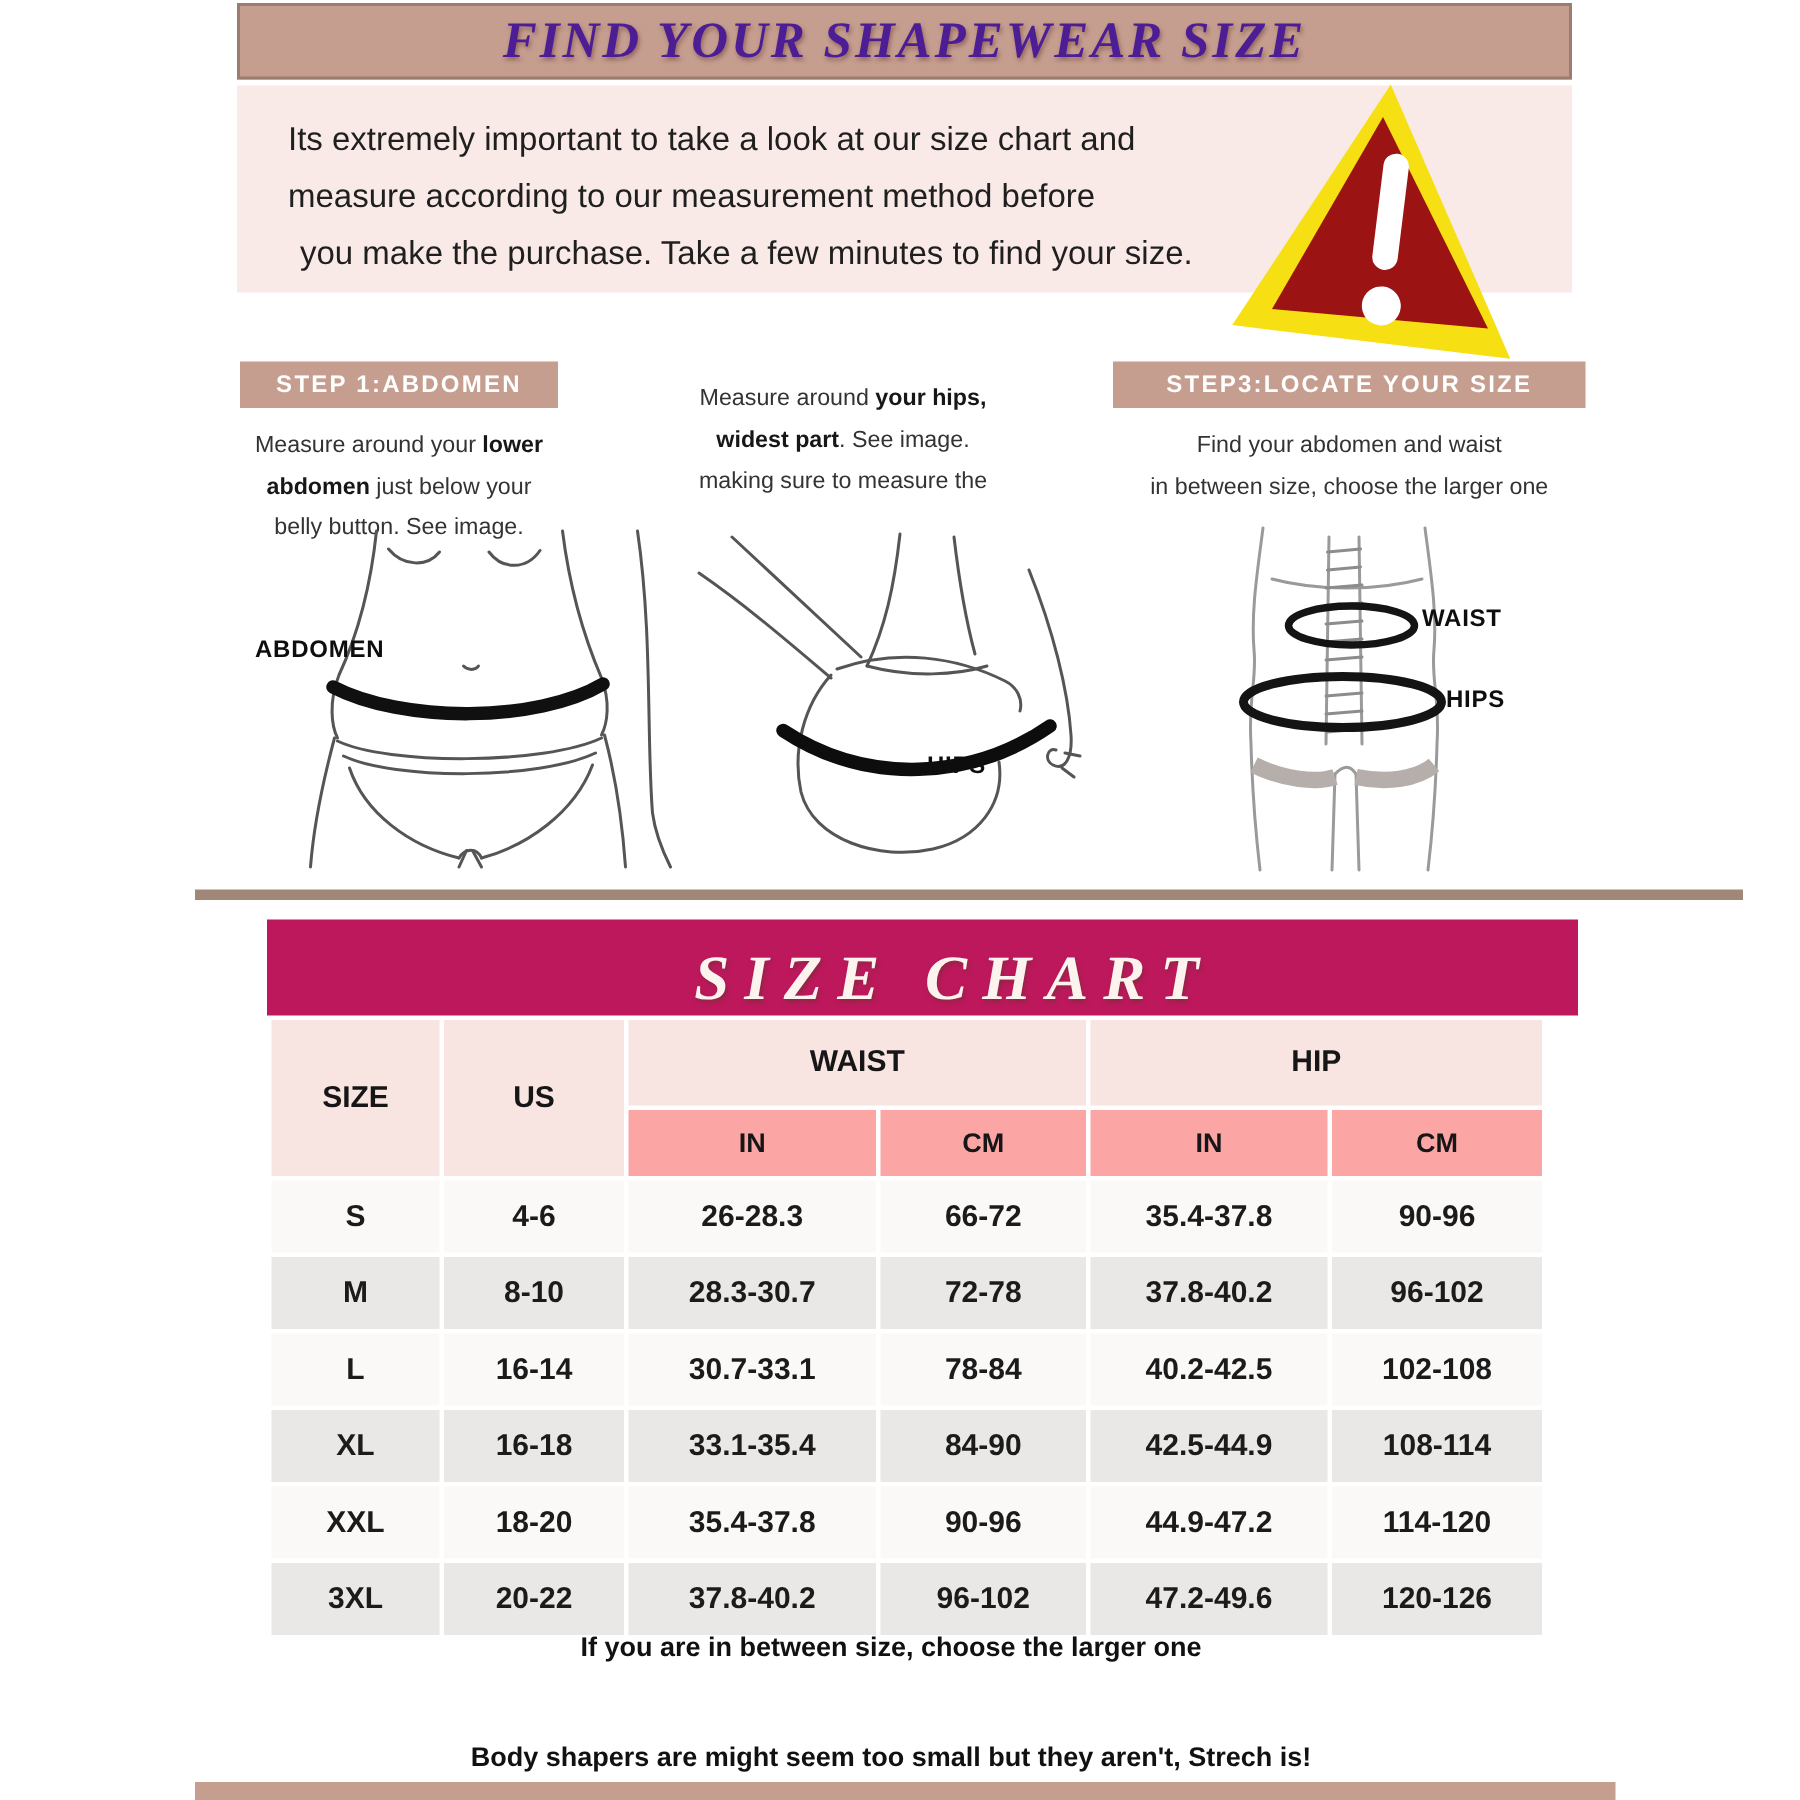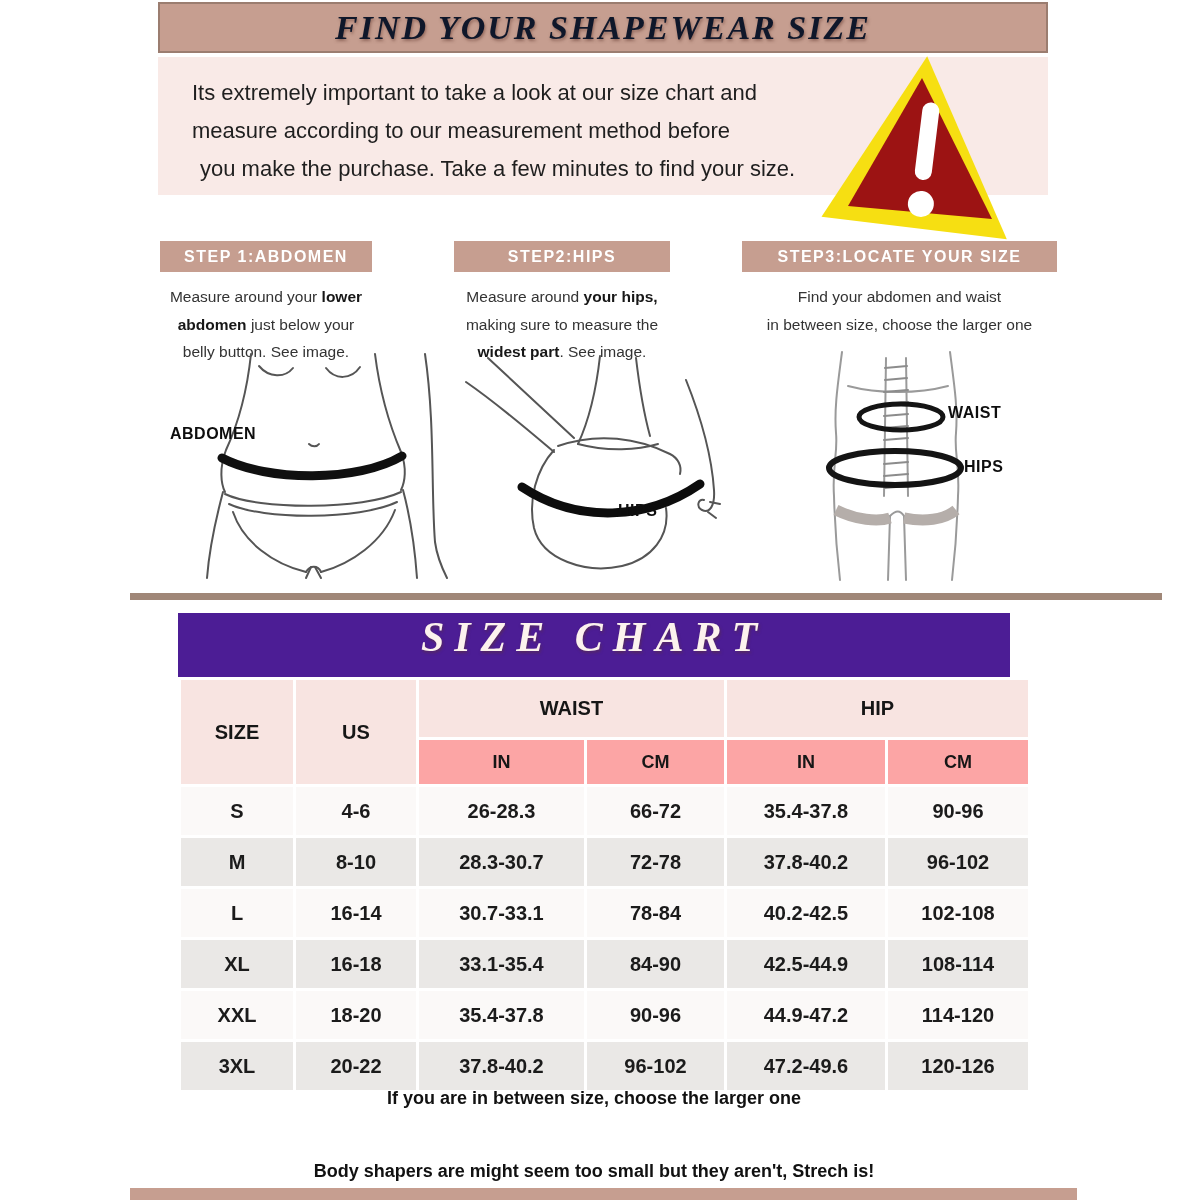--- a/index.html
+++ b/index.html
@@ -11,21 +11,21 @@
   .abs{position:absolute;}
 
   
   #banner{
     left:158px;top:2px;width:890px;height:51px;
     background:#c69e90;border:2px solid #9b7d70;box-sizing:border-box;
     display:flex;align-items:center;justify-content:center;
   }
   #banner .t{
     font-family:"Liberation Serif", serif;font-style:italic;font-weight:bold;
-    font-size:34px;color:#0f172a;letter-spacing:2px;
+    font-size:34px;color:#4c1d95;letter-spacing:2px;
     text-shadow:1px 2px 3px rgba(94,52,41,.5);
   }
 
   
   #intro{
     left:158px;top:57px;width:890px;height:138px;
     background:#f9eae7;box-sizing:border-box;padding:17px 0 0 34px;
   }
   .intro-line{font-size:22px;line-height:38px;color:#1f1f1f;}
   .intro-line:nth-child(3){margin-left:8px;}
@@ -50,22 +50,22 @@
   #illus3{left:778px;top:348px;width:302px;height:235px;}
   .fig-label{position:absolute;font-weight:bold;font-size:16px;color:#0e0e0e;letter-spacing:0.5px;}
   #lbl-abdomen{left:7px;top:73px;}
   #lbl-hips2{left:160px;top:150px;}
   #lbl-waist3{left:170px;top:56px;}
   #lbl-hips3{left:186px;top:110px;}
 
   
   #bar-top{left:130px;top:593px;width:1032px;height:7px;background:#a08778;}
   #sc-head{
-    left:178px;top:613px;width:832px;height:64px;background:#4c1d95;
-    display:flex;align-items:flex-start;justify-content:center;
+    left:178px;top:613px;width:832px;height:64px;background:#be185d;
+    display:flex;align-items:flex-end;justify-content:center;padding-left:42px;
   }
   #sc-head .t{
     font-family:"Liberation Serif", serif;font-style:italic;font-weight:bold;
     font-size:42px;color:#fcf2ee;letter-spacing:10px;
     text-shadow:1px 2px 3px rgba(94,52,41,.5);
   }
   #sc-table{
     left:178px;top:677px;width:832px;
     border-collapse:separate;border-spacing:3px;table-layout:fixed;
   }
@@ -109,25 +109,24 @@
 
 <div class="abs" id="step1">
   <div class="step-head">STEP 1:ABDOMEN</div>
   <div class="step-body">
       <div><span>Measure around your </span><span class="b">lower</span></div>
       <div><span class="b">abdomen</span><span> just below your</span></div>
       <div><span>belly button. See image.</span></div>
     </div>
 </div>
 <div class="abs" id="step2">
-  <div class="step-head">STEP2:HIPS</div>
   <div class="step-body">
       <div><span>Measure around </span><span class="b">your hips,</span></div>
+      <div><span class="b">widest part</span><span>. See image.</span></div>
       <div><span>making sure to measure the</span></div>
-      <div><span class="b">widest part</span><span>. See image.</span></div>
     </div>
 </div>
 <div class="abs" id="step3">
   <div class="step-head">STEP3:LOCATE YOUR SIZE</div>
   <div class="step-body">
       <div><span>Find your abdomen and waist</span></div>
       <div><span>in between size, choose the larger one</span></div>
     </div>
 </div>
 

